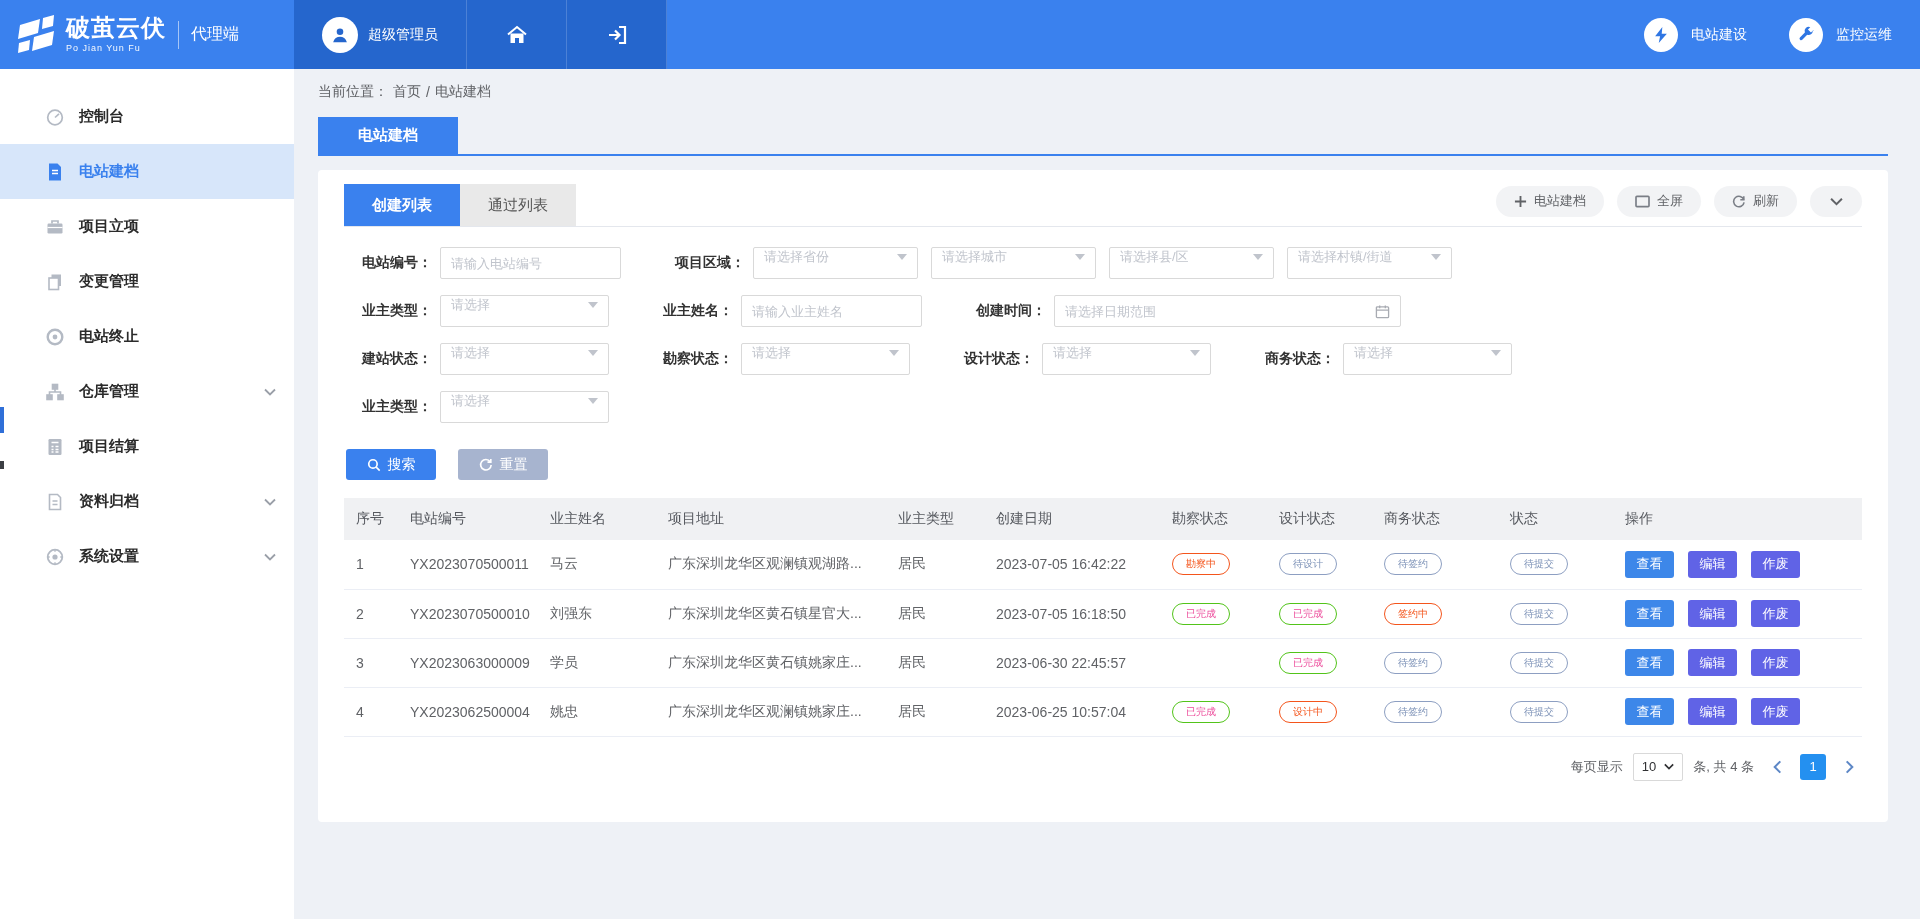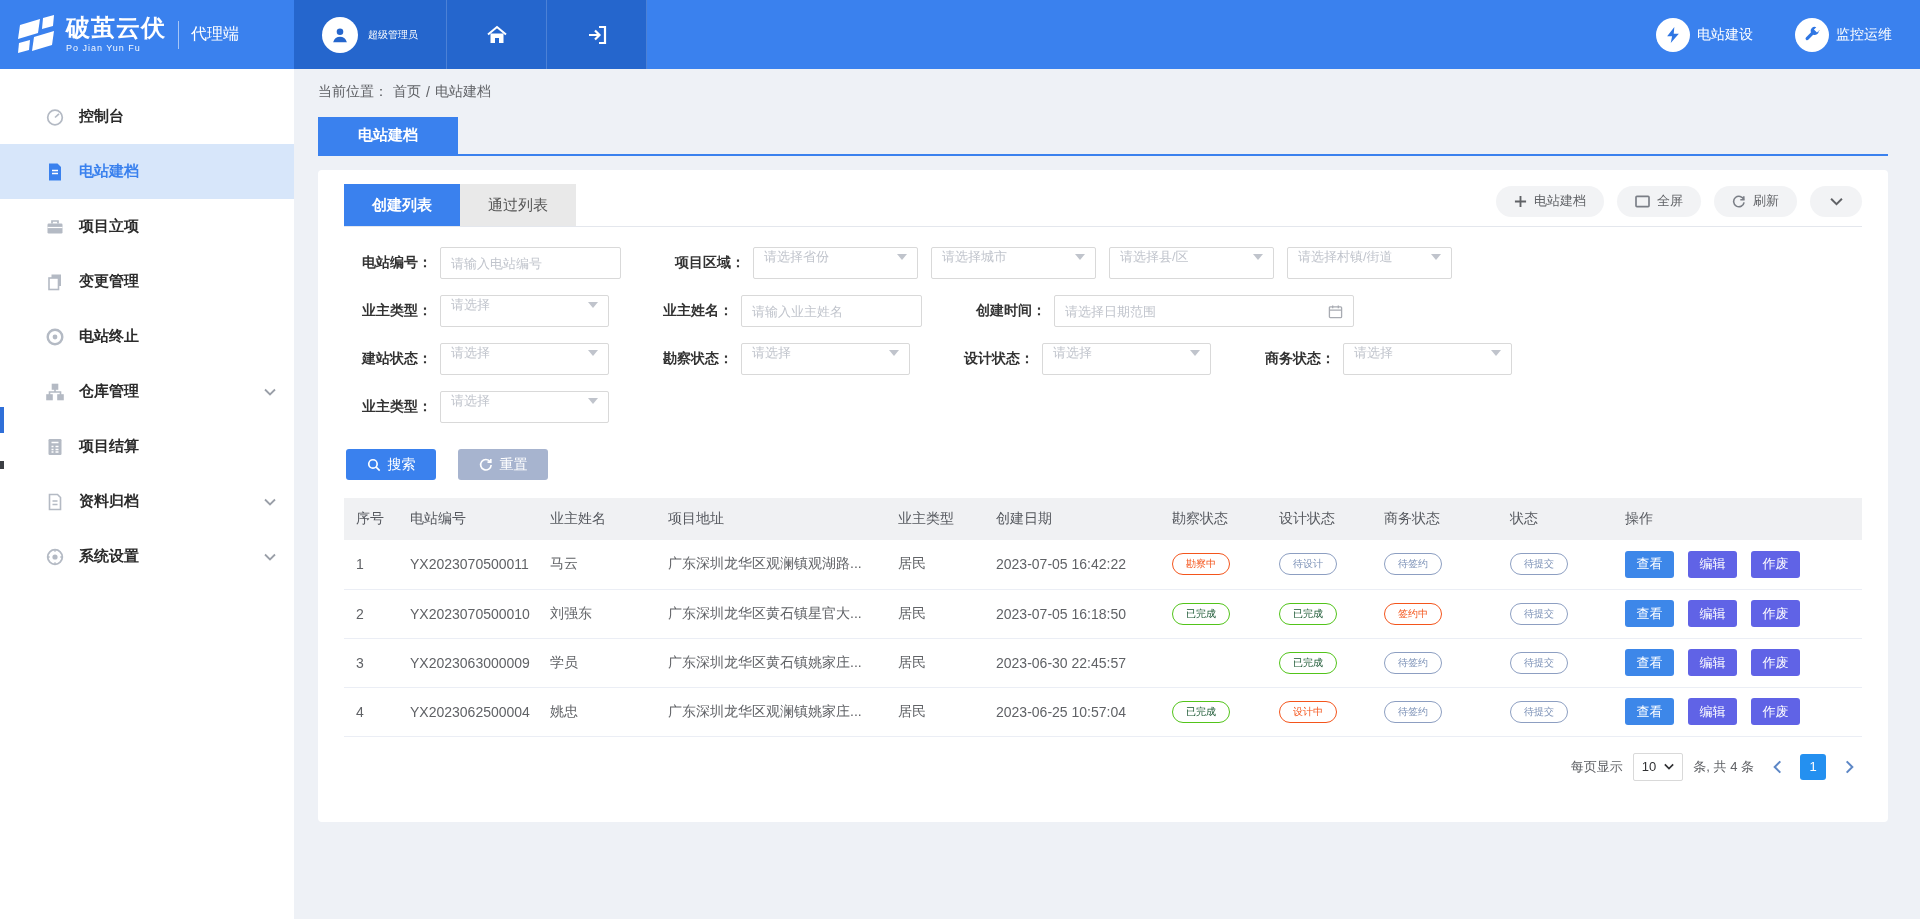--- a/index.html
+++ b/index.html
@@ -9,25 +9,25 @@
   .topbar { height:69px; background:#3a81ee; display:flex; align-items:stretch; color:#fff; }
   .logo-area { width:294px; display:flex; align-items:center; padding-left:14px; }
   .logo-mark { width:44px; height:44px; flex:0 0 44px; }
   .logo-text { margin-left:8px; line-height:1; }
   .logo-title { font-size:24px; font-weight:bold; letter-spacing:1px; }
   .logo-sub { font-size:9px; margin-top:4px; letter-spacing:1px; opacity:.95; }
   .portal { margin-left:12px; padding-left:12px; border-left:1px solid rgba(255,255,255,.55); font-size:16px; height:28px; display:flex; align-items:center; }
   .user-strip { display:flex; background:#2566cd; }
   .user-block { display:flex; align-items:center; gap:10px; padding:0 28px; border-right:1px solid rgba(255,255,255,.18); cursor:pointer; }
   .avatar { width:36px; height:36px; border-radius:50%; background:#fff; display:flex; align-items:center; justify-content:center; }
-  .user-name { font-size:10px; }
+  .user-name { font-size:14px; }
   .icon-cell { width:100px; display:flex; align-items:center; justify-content:center; border-right:1px solid rgba(255,255,255,.18); cursor:pointer; }
   .top-spacer { flex:1; }
   .top-right { display:flex; align-items:center; gap:42px; padding-right:28px; }
-  .top-nav-item { display:flex; align-items:center; gap:7px; cursor:pointer; font-size:14px; }
+  .top-nav-item { display:flex; align-items:center; gap:13px; cursor:pointer; font-size:14px; }
   .circle-ic { width:34px; height:34px; border-radius:50%; background:#fff; display:flex; align-items:center; justify-content:center; }
 
   
   .main { display:flex; height:850px; }
   .sidebar { width:294px; background:#fff; position:relative; padding-top:20px; }
   .side-item { height:55px; display:flex; align-items:center; padding:0 18px 0 45px; cursor:pointer; }
   .side-item .lbl { margin-left:14px; font-size:15px; font-weight:bold; color:#2b2b2b; }
   .side-item .chev { margin-left:auto; }
   .side-item.active { background:#d7e6fa; }
   .side-item.active .lbl { color:#3a81ee; }
@@ -57,36 +57,36 @@
   .f-group { display:flex; align-items:center; }
   .f-group + .f-group { margin-left:36px; }
   .f-label { width:88px; text-align:right; font-size:14px; font-weight:bold; color:#333; margin-right:8px; white-space:nowrap; }
   .inp, .sel, .date { height:32px; border:1px solid #d9d9d9; border-radius:2px; background:#fff; font-size:13px; }
   .inp { width:181px; padding:0 10px; color:#606266; }
   .inp::placeholder { color:#c0c4cc; }
   .sel { display:flex; align-items:flex-start; justify-content:space-between; padding:0 10px; color:#c0c4cc; cursor:pointer; }
   .sel.w165 { width:165px; } .sel.w181 { width:169px; }
   .sel + .sel { margin-left:13px; }
   .caret { width:0; height:0; border:5px solid transparent; border-top:6px solid #c0c4cc; margin-top:6px; }
-  .date { width:300px; display:flex; align-items:center; padding:0 10px; cursor:pointer; }
+  .date { width:347px; display:flex; align-items:center; padding:0 10px; cursor:pointer; }
   .date input { border:none; outline:none; flex:1; font-size:13px; }
   .date input::placeholder { color:#c0c4cc; }
 
   .btn-row { display:flex; gap:22px; margin:26px 0 18px 2px; }
   .btn { height:31px; border:none; border-radius:3px; color:#fff; font-size:14px; display:flex; align-items:center; justify-content:center; gap:7px; cursor:pointer; font-family:inherit; }
   .btn-search { width:90px; background:#3a81ee; }
   .btn-reset { width:90px; background:#a7b4cf; }
 
   
   table { width:100%; border-collapse:collapse; table-layout:fixed; }
   thead th { background:#f0f1f3; height:42px; text-align:left; font-size:14px; font-weight:normal; color:#55585e; padding-left:12px; }
   tbody td { height:49px; border-bottom:1px solid #ebeef5; font-size:14px; color:#606266; padding-left:12px; white-space:nowrap; overflow:hidden; }
   .badge { display:inline-block; border:1px solid; border-radius:13px; padding:3px 13px; font-size:10px; background:#fff; }
   .badge-active { color:#f4551c; border-color:#f4551c; }
-  .badge-done { color:#14532d; border-color:#52c41a; }
+  .badge-done { color:#ec4899; border-color:#52c41a; }
   .badge-pending { color:#7e93b8; border-color:#8d9fc2; }
   .row-actions { display:flex; gap:14px; }
   .act { width:49px; height:27px; border:none; border-radius:3px; color:#fff; font-size:13px; cursor:pointer; font-family:inherit; }
   .act-view { background:#3d87e9; }
   .act-edit, .act-void { background:#6063e6; }
 
   
   .pagination { display:flex; align-items:center; justify-content:flex-end; gap:10px; margin-top:16px; font-size:13px; color:#606266; }
   .pg-sel { height:28px; border:1px solid #d9d9d9; border-radius:2px; display:flex; align-items:center; gap:8px; padding:0 8px; color:#303133; cursor:pointer; background:#fff; }
   .pg-arrow { width:26px; height:26px; display:flex; align-items:center; justify-content:center; cursor:pointer; }

